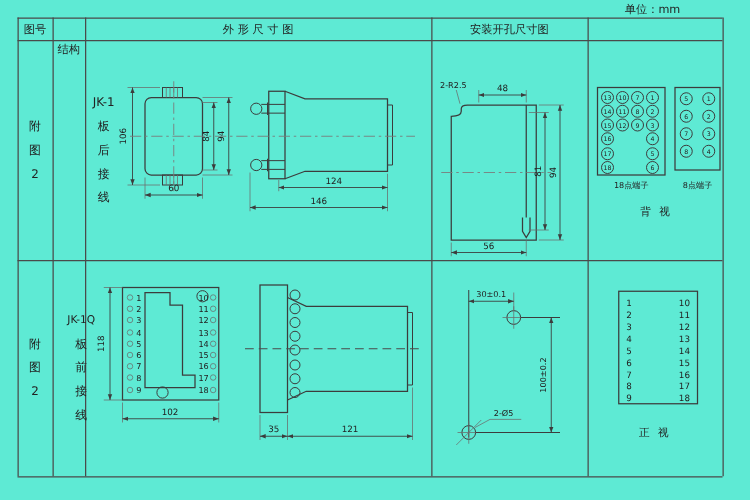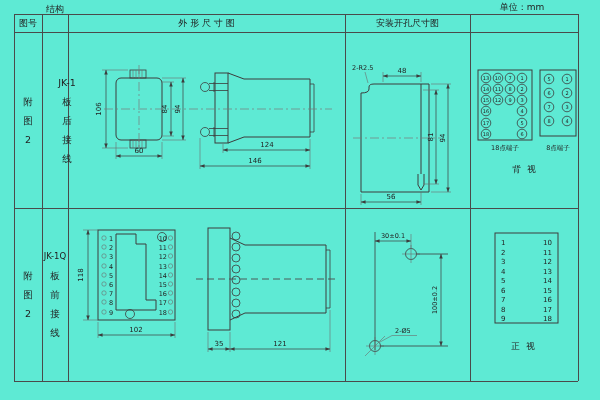--- a/index.html
+++ b/index.html
@@ -41,32 +41,32 @@
   <div class="hl" style="left:14px;top:208px;width:564px;"></div>
   <div class="hl" style="left:14px;top:381px;width:564px;"></div>
   <div class="vl" style="left:14px;top:14px;height:367px;"></div>
   <div class="vl" style="left:42px;top:14px;height:367px;"></div>
   <div class="vl" style="left:68px;top:14px;height:367px;"></div>
   <div class="vl" style="left:345px;top:14px;height:367px;"></div>
   <div class="vl" style="left:470px;top:14px;height:367px;"></div>
   <div class="vl" style="left:578px;top:14px;height:367px;"></div>
 
   <div class="cell hdr" style="left:14px;top:14px;width:28px;height:18px;text-align:right;">图号</div>
-  <div class="cell hdr" style="left:42px;top:0;width:26px;height:18px;">结构</div>
+  <div class="cell hdr" style="left:42px;top:30px;width:26px;height:18px;">结构</div>
   <div class="cell hdr" style="left:68px;top:14px;width:277px;height:18px;">外 形 尺 寸 图</div>
   <div class="cell hdr" style="left:345px;top:14px;width:125px;height:18px;">安装开孔尺寸图</div>
 
   <div class="cell" style="left:14px;top:32px;width:28px;height:176px;">
     <div class="vstack">
       <span>附</span>
       <span>图</span>
       <span>2</span>
     </div>
   </div>
-  <div class="cell" style="left:42px;top:32px;width:26px;height:176px;padding-left:12px;">
+  <div class="cell" style="left:58px;top:32px;width:26px;height:176px;padding-left:12px;">
     <div class="vstack">
       <span>JK-1</span>
       <span>板</span>
       <span>后</span>
       <span>接</span>
       <span>线</span>
     </div>
   </div>
 
   <svg style="left:68px;top:32px;" width="277" height="176" viewBox="0 0 277 176">
@@ -220,21 +220,21 @@
     <text class="view" text-anchor="middle" x="55" y="140">背 视</text>
   </svg>
 
   <div class="cell" style="left:14px;top:208px;width:28px;height:173px;">
     <div class="vstack">
       <span>附</span>
       <span>图</span>
       <span>2</span>
     </div>
   </div>
-  <div class="cell" style="left:42px;top:208px;width:26px;height:173px;">
+  <div class="cell" style="left:52px;top:208px;width:26px;height:173px;">
     <div class="vstack">
       <span style="font-size:8.5px;">JK-1Q</span>
       <span>板</span>
       <span>前</span>
       <span>接</span>
       <span>线</span>
     </div>
   </div>
 
   <svg style="left:68px;top:208px;" width="277" height="173" viewBox="0 0 277 173">

